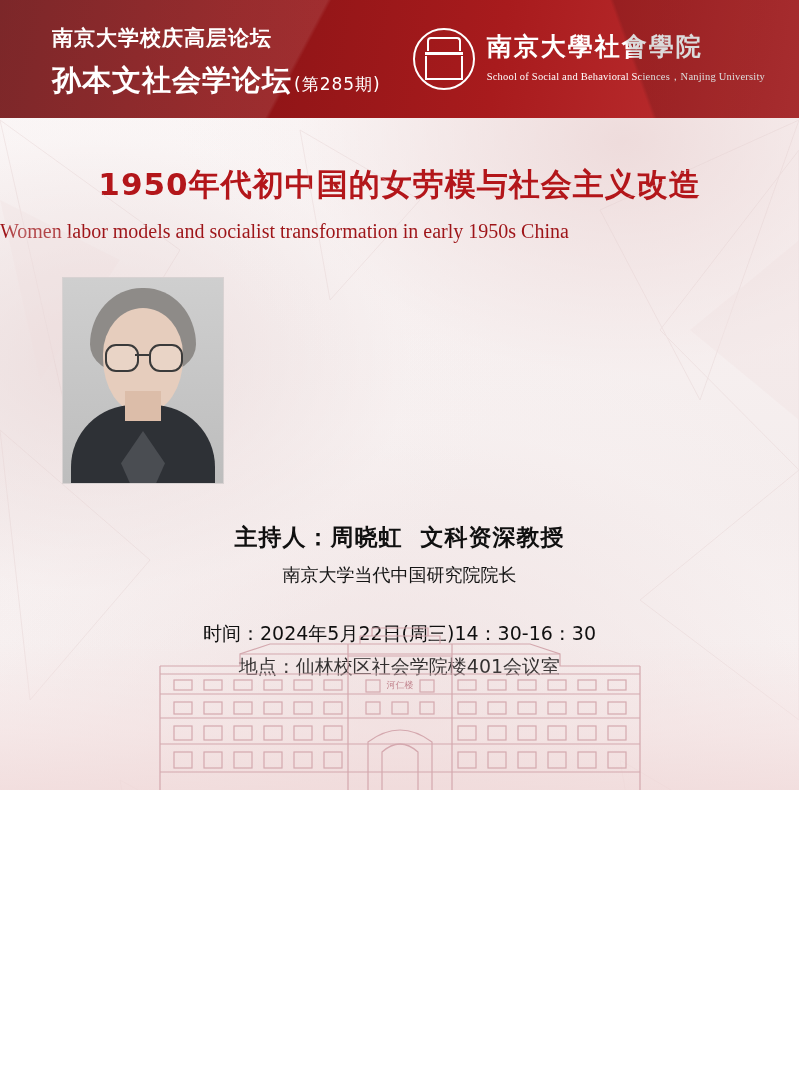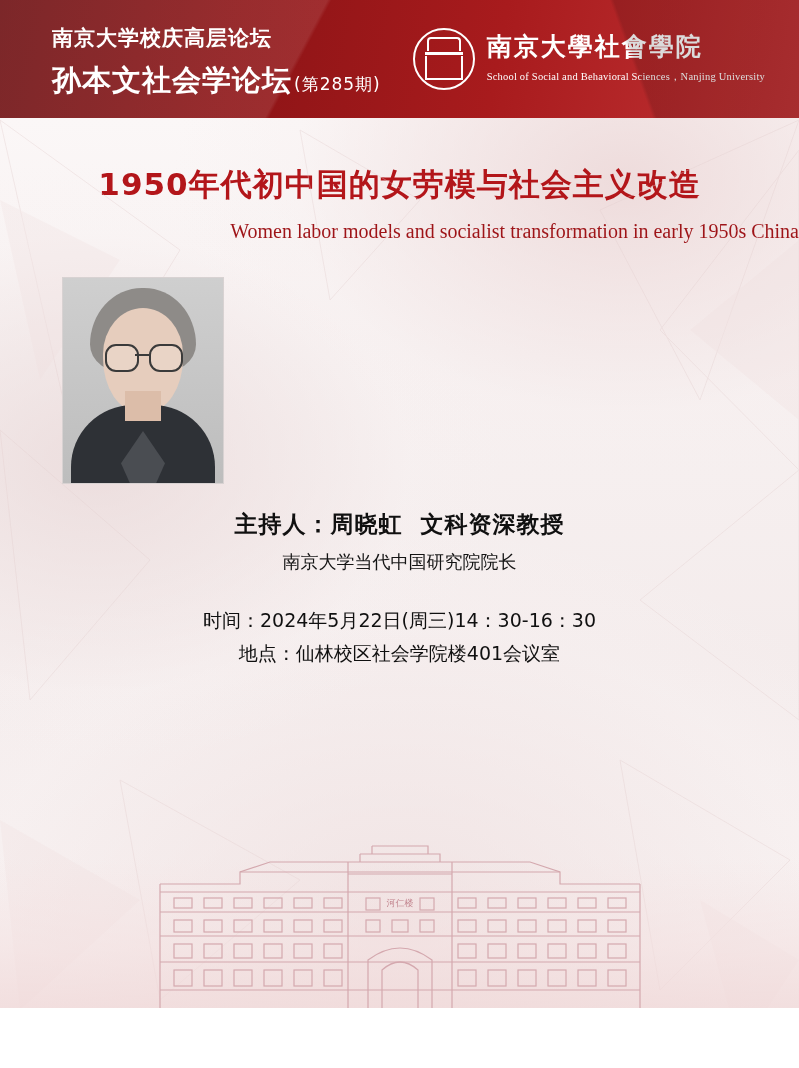--- a/index.html
+++ b/index.html
@@ -9,21 +9,21 @@
   body {
     width: 799px;
     height: 1068px;
     font-family: "Liberation Sans", sans-serif;
     background: #ffffff;
     overflow: hidden;
   }
   .poster {
     position: relative;
     width: 799px;
-    height: 1008px;
+    height: 790px;
     background:
       radial-gradient(ellipse 600px 420px at 78% 18%, rgba(236,215,215,0.85) 0%, rgba(246,238,238,0.25) 55%, rgba(255,255,255,0) 75%),
       radial-gradient(ellipse 520px 380px at 12% 46%, rgba(233,216,216,0.75) 0%, rgba(248,242,242,0.2) 60%, rgba(255,255,255,0) 80%),
       radial-gradient(ellipse 700px 500px at 50% 92%, rgba(238,222,222,0.7) 0%, rgba(250,245,245,0.2) 60%, rgba(255,255,255,0) 82%),
       linear-gradient(180deg, #fdfafa 0%, #f7f1f1 35%, #f4ecec 65%, #f8f2f2 100%);
     overflow: hidden;
   }
   
   .facets {
     position: absolute;
@@ -140,21 +140,21 @@
     margin-top: 46px;
     text-align: center;
     color: #b3161a;
     font-size: 31px;
     font-weight: bold;
     letter-spacing: 1px;
     font-family: "DejaVu Sans", sans-serif;
   }
   .title-en {
     margin-top: 14px;
-    text-align: right;
+    text-align: left;
     color: #9e1418;
     font-size: 20px;
     font-family: "Liberation Serif", serif;
   }
   .speaker-section {
     display: flex;
     margin-top: 34px;
     padding: 0 48px 0 62px;
   }
   .portrait {
@@ -250,21 +250,21 @@
     margin: 26px 48px 0 62px;
     font-size: 16.5px;
     line-height: 1.62;
     color: #161616;
     text-align: justify;
     font-family: "DejaVu Sans", sans-serif;
     text-indent: 0;
   }
   .abstract .lbl { font-weight: bold; }
   .host {
-    margin-top: 25px;
+    margin-top: 38px;
     text-align: center;
     font-size: 23px;
     font-weight: bold;
     color: #101010;
     font-family: "DejaVu Sans", sans-serif;
     letter-spacing: 1px;
   }
   .host-sub {
     margin-top: 10px;
     text-align: center;

